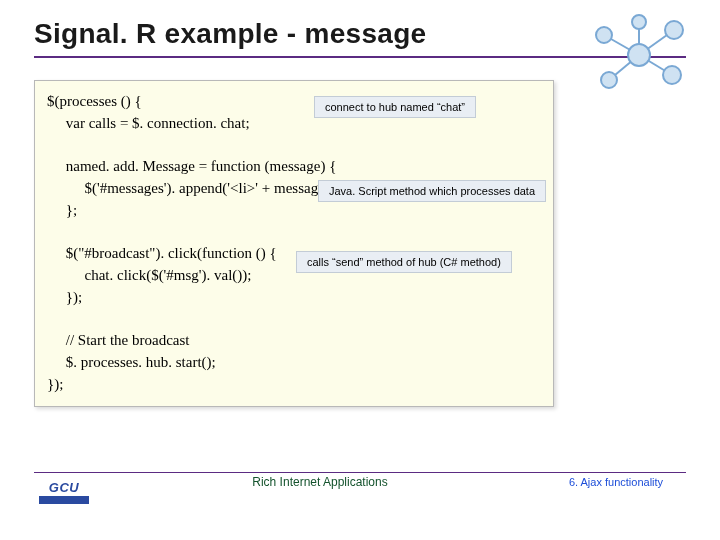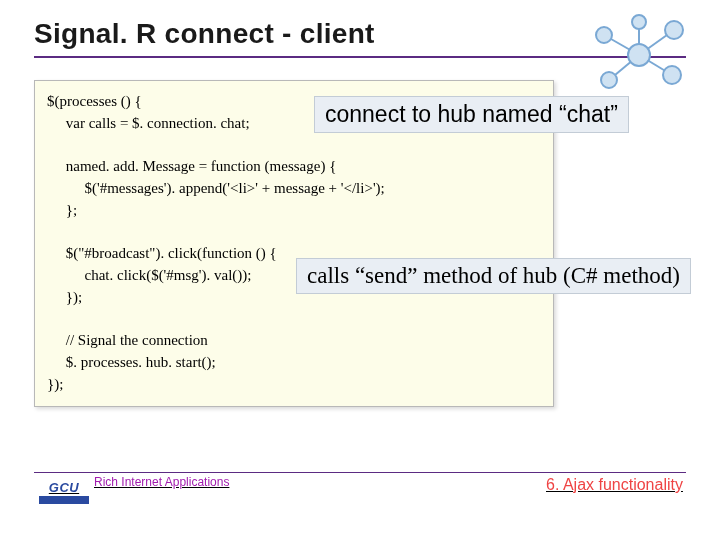--- a/index.html
+++ b/index.html
@@ -17,39 +17,39 @@
     font-size: 15px;
     line-height: 1.45;
     color: #000;
     white-space: pre;
   }
   .note {
     position: absolute;
     background: #e9eef4;
     border: 1px solid #c3ccd6;
     padding: 4px 10px;
-    font-size: 23px;
+    font-size: 11px;
     font-family: Arial, sans-serif;
     color: #000;
     white-space: nowrap;
   }
   .n1 { left: 280px; top: 16px; }
   .n2 { left: 284px; top: 100px; }
-  .n3 { left: 262px; top: 178px; font-family: Liberation Serif, serif; }
+  .n3 { left: 262px; top: 171px; }
   .footer {
     position: absolute; left: 0; bottom: 12px; width: 720px; height: 56px;
     padding: 0 34px;
   }
   .footer-line { border-top: 1.5px solid #5b2b82; height: 1px; }
-  .footer-row { display: flex; justify-content: space-between; align-items: flex-start; margin-top: 2px; text-decoration: underline; }
+  .footer-row { display: flex; justify-content: space-between; align-items: flex-start; margin-top: 2px; }
   .logo { width: 60px; height: 34px; display: flex; flex-direction: column; align-items: center; justify-content: center; }
   .logo-top { font-size: 13px; font-weight: bold; font-style: italic; color: #2a4aa0; letter-spacing: 0.5px; }
   .logo-bar { width: 50px; height: 8px; background: #2a4aa0; margin-top: 1px; }
-  .footer-center { font-size: 12px; color: #a21caf; flex: 1; }
-  .footer-right { font-size: 16px; color: #ef4444; text-align: left; width: 140px; line-height: 1.3; }
+  .footer-center { font-size: 12px; color: #14532d; text-align: center; flex: 1; }
+  .footer-right { font-size: 11px; color: #1d4ed8; text-align: center; width: 140px; line-height: 1.3; }
   .graphic { position: absolute; right: 26px; top: 10px; width: 110px; height: 90px; }
 </style>
 </head>
 <body>
 
 <div class="slide">
 
   <svg class="graphic" viewBox="0 0 110 90">
     <g stroke="#7aa8d4" stroke-width="2" fill="#cfe2f2">
       <line x1="55" y1="45" x2="20" y2="25"></line>
@@ -59,40 +59,41 @@
       <line x1="55" y1="45" x2="55" y2="12"></line>
       <circle cx="55" cy="45" r="11"></circle>
         <circle cx="20" cy="25" r="8"></circle>
         <circle cx="90" cy="20" r="9"></circle>
       <circle cx="25" cy="70" r="8"></circle>
         <circle cx="88" cy="65" r="9"></circle>
         <circle cx="55" cy="12" r="7"></circle>
     </g>
   </svg>
 
-  <div class="title">Signal. R connect - client</div>
+  <div class="title">Signal. R example - message</div>
 
   <div class="content">
 
     <div class="codebox"><span>$(processes () {</span>
 <span>     var calls = $. connection. chat;</span>
 <span></span>
 <span>     named. add. Message = function (message) {</span>
 <span>          $('#messages'). append('&lt;li&gt;' + message + '&lt;/li&gt;');</span>
 <span>     };</span>
 <span></span>
 <span>     $("#broadcast"). click(function () {</span>
 <span>          chat. click($('#msg'). val());</span>
 <span>     });</span>
 <span></span>
-<span>     // Signal the connection</span>
+<span>     // Start the broadcast</span>
 <span>     $. processes. hub. start();</span>
 <span>});</span></div>
 
     <div class="note n1">connect to hub named “chat”</div>
+    <div class="note n2">Java. Script method which processes data</div>
     <div class="note n3">calls “send” method of hub (C# method)</div>
 
   </div>
 
   <div class="footer">
     <div class="footer-line"></div>
     <div class="footer-row">
       <div class="logo">
         <div class="logo-top">GCU</div>
         <div class="logo-bar"></div>

